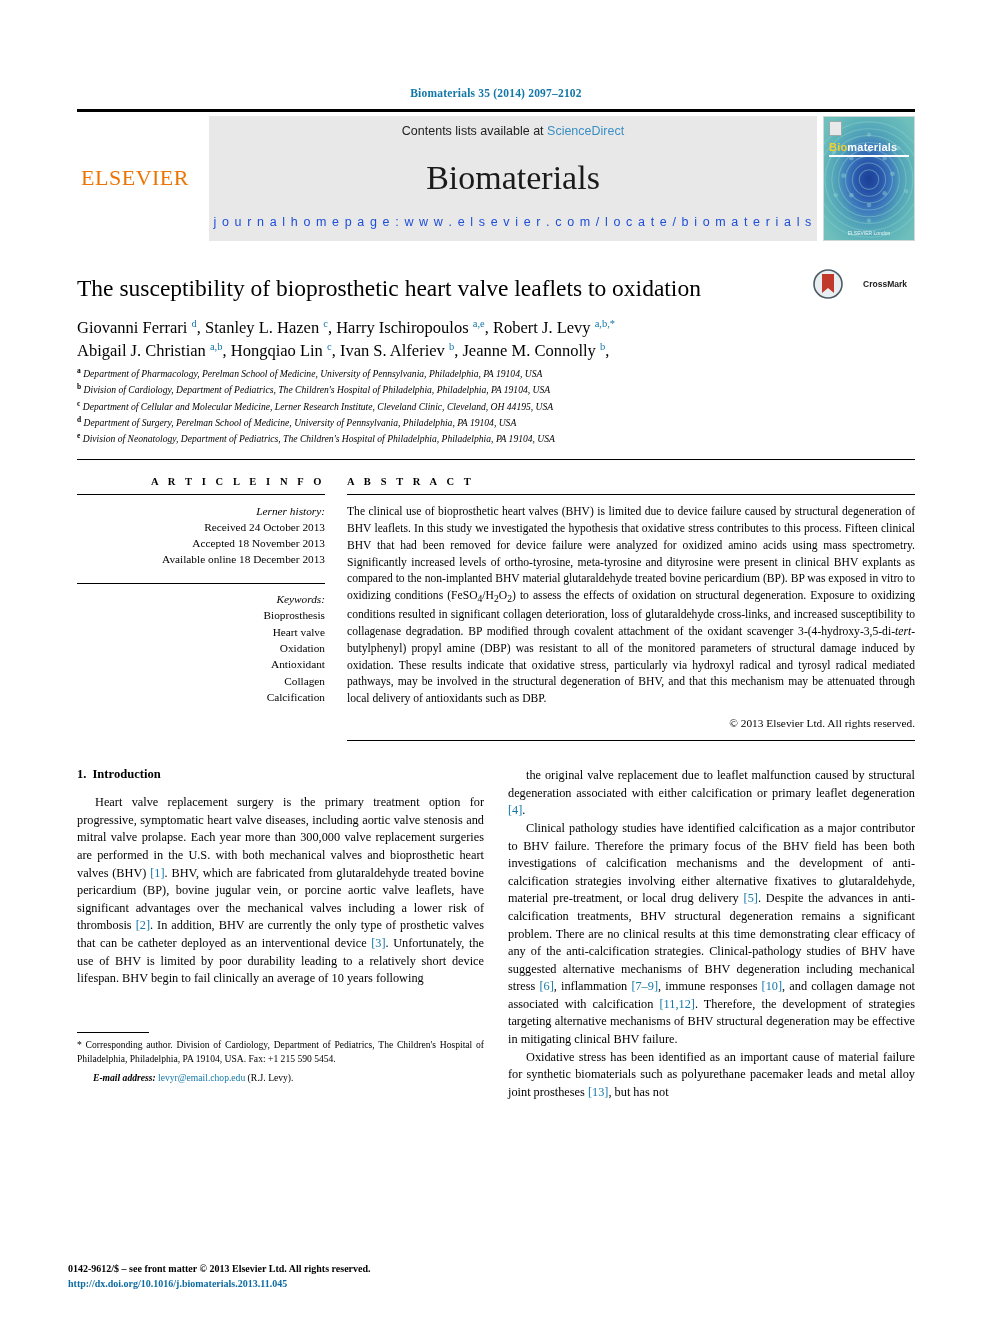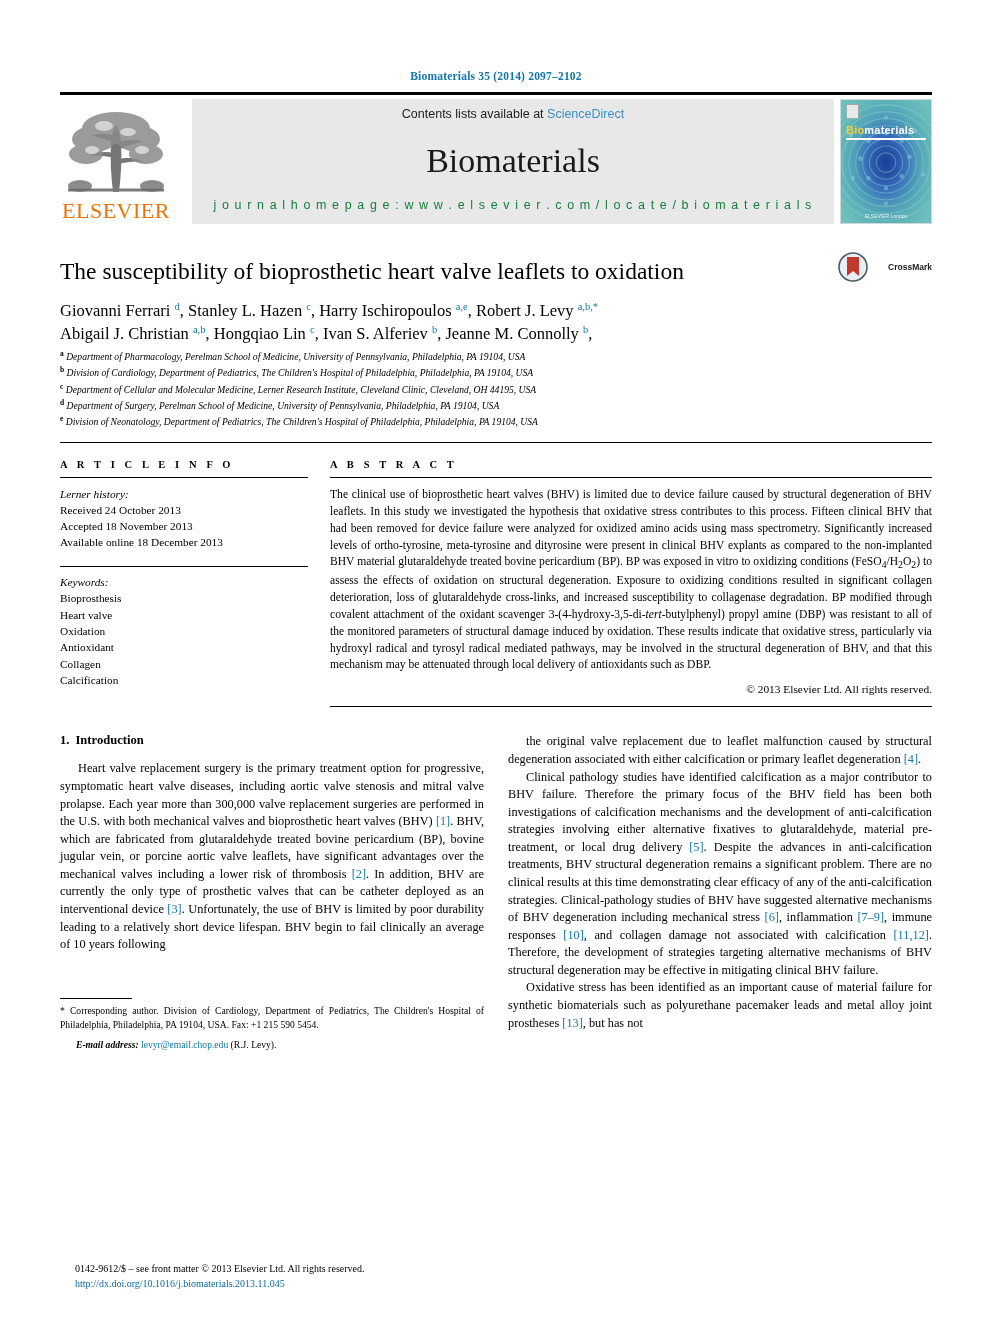--- a/index.html
+++ b/index.html
@@ -6,21 +6,21 @@
   html, body { margin:0; padding:0; }
   body {
     width: 992px; height: 1323px;
     background: #ffffff;
     font-family: "Liberation Serif", "DejaVu Serif", serif;
     color: #000;
     overflow: hidden;
     position: relative;
   }
 
-  .page { position: relative; width: 992px; height: 1323px; padding: 0; }
+  .page { position: relative; width: 992px; height: 1323px; padding: 17px; }
 
   
   .runhead {
     text-align: center;
     font-family: "Liberation Serif", serif;
     font-weight: bold;
     font-size: 11.5px;
     color: #1277a8;
     padding-top: 70px;
     letter-spacing: .2px;
@@ -30,21 +30,21 @@
   .masthead {
     margin: 10px 60px 0 60px;
     border-top: 3px solid #000;
     padding-top: 4px;
     display: flex;
     align-items: stretch;
     height: 132px;
   }
   .elsevier-logo {
     width: 112px; flex: 0 0 112px;
-    display:flex; flex-direction:column; justify-content:flex-end; align-items:center;
+    display:flex; justify-content:flex-end; align-items:center;
     padding-bottom: 2px;
   }
   .tree-box { width: 104px; height: 94px; position: relative; overflow:hidden; }
   .elsevier-word {
     font-family: "Liberation Serif", serif;
     color: #ec7404;
     font-size: 22px;
     letter-spacing: .5px;
     line-height: 1;
   }
@@ -67,21 +67,21 @@
   .journal-name {
     font-family: "Liberation Serif", serif;
     font-size: 34px;
     color: #1a1a1a;
     line-height: 1;
     margin-top: 2px;
   }
   .homepage {
     font-family: "Liberation Sans", sans-serif;
     font-size: 12.5px;
-    color: #15803d;
+    color: #1d4ed8;
     letter-spacing: 1.1px;
   }
 
   .cover-thumb {
     width: 92px; flex: 0 0 92px;
     position: relative;
     overflow: hidden;
     border: 1px solid #cfd8d8;
     background: #5fb4b9;
   }
@@ -108,21 +108,21 @@
   .titleblock { margin: 34px 60px 0 60px; position: relative; }
   .article-title {
     font-family: "Liberation Serif", serif;
     font-size: 23.5px;
     line-height: 1.15;
     font-weight: normal;
     margin: 0;
     padding-right: 110px;
   }
   .crossmark {
-    position: absolute; right: 0; top: -6px;
+    position: absolute; right: 8px; top: -6px;
     display: flex; align-items: center; gap: 20px;
   }
   .crossmark-text {
     font-family: "Liberation Sans", sans-serif;
     font-size: 8.5px; font-weight: bold; color: #222;
   }
 
   .authors {
     margin-top: 14px;
     font-family: "Liberation Serif", serif;
@@ -142,21 +142,21 @@
   .affil sup { font-style: normal; font-weight: bold; font-size: 7.5px; }
 
   .rule-main { margin: 12px 60px 0 60px; border-top: 1.6px solid #000; }
 
   
   .info-abs {
     margin: 16px 60px 0 60px;
     display: flex;
     gap: 22px;
   }
-  .col-info { flex: 0 0 248px; }
+  .col-info { flex: 0 0 248px; text-align: right; }
   .col-abs  { flex: 1 1 auto; }
 
   .sec-head {
     font-family: "Liberation Serif", serif;
     font-weight: bold;
     font-size: 10.5px;
     letter-spacing: 3.6px;
   }
   .thin-rule { border-top: 1.3px solid #000; margin-top: 7px; }
 
@@ -216,23 +216,24 @@
     line-height: 1.45;
     text-align: justify;
   }
   .fn .star { letter-spacing: 0; }
   .email-line { margin-top: 7px; font-size: 9.6px; padding-left: 16px; }
   .email-line .lab { font-style: italic; font-weight: bold; }
   .email-line .mail { color: #1277a8; }
 
   .imprint {
     position: absolute;
-    left: 75px;
+    left: 68px;
     bottom: 32px;
     width: 420px;
+    font-weight: bold;
   }
   .imprint-line1 { font-size: 10px; line-height: 1.5; }
   .imprint-doi { font-size: 10px; color: #0d6ba0; line-height: 1.5; }
 </style>
 </head>
 <body>
 
 <div class="page">
 
   <div class="runhead">Biomaterials 35 (2014) 2097–2102</div>

